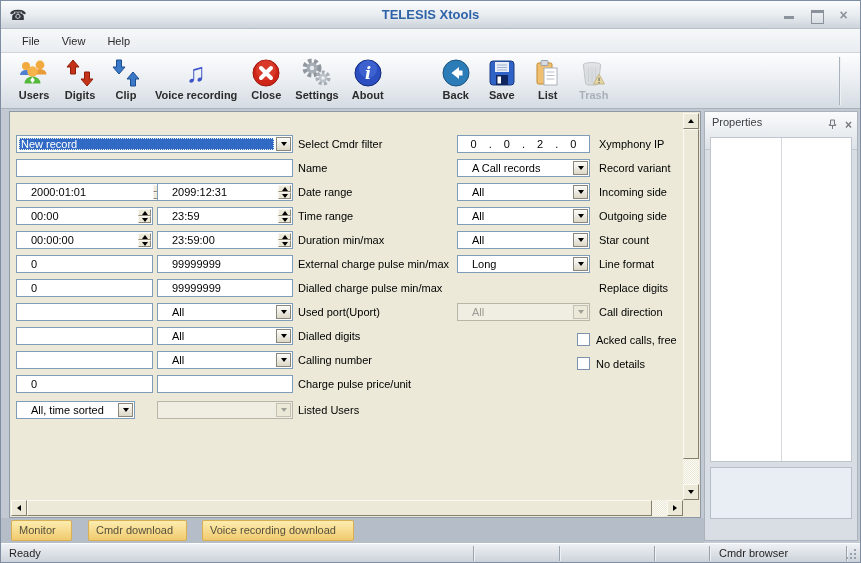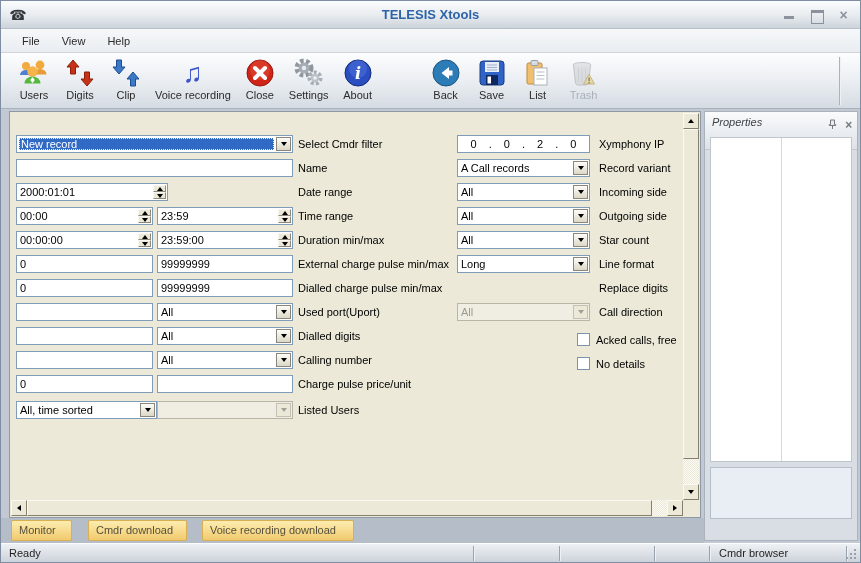--- a/index.html
+++ b/index.html
@@ -21,31 +21,31 @@
   
   .menubar { position:absolute; left:0; top:28px; width:100%; height:24px;
     background:linear-gradient(#f6f8fa,#e9edf1); border-bottom:1px solid #cfd4da; display:flex; align-items:center; padding-left:10px; }
   .menu-item { font-size:11px; color:#2a2a2a; padding:3px 11px; }
 
   
   .toolbar { position:absolute; left:0; top:52px; width:100%; height:56px;
     background:linear-gradient(#fdfdfe,#e9edf1 55%,#d4dbe2); border-bottom:1px solid #a9b1bb; display:flex; align-items:flex-start; padding-left:10px; }
   .titem { display:flex; flex-direction:column; align-items:center; padding:4px 6px 0; min-width:46px; }
   .ticon { height:32px; display:flex; align-items:center; justify-content:center; }
-  .tlabel { font-size:11px; color:#2b2b2b; margin-top:0; white-space:nowrap; }
+  .tlabel { font-size:11px; color:#2b2b2b; margin-top:0; white-space:nowrap;font-weight:bold; }
   .titem.disabled .tlabel { color:#aab0b7; }
   .titem.disabled .ticon { opacity:.6; filter:grayscale(40%); }
   .ggap { margin-left:42px; }
   .tb-sep { position:absolute; left:838px; top:56px; width:1px; height:48px; background:#aab2bc; box-shadow:1px 0 #eef1f4; }
   .note-glyph { font-size:27px; color:#3d55c8; line-height:30px; }
 
   
   .form-panel { position:absolute; left:8px; top:110px; width:692px; height:407px;
     background:#ece9d8; border:1px solid #8e99a8; }
-  .tb { position:absolute; height:18px; background:#fff; border:1px solid #7f9db9; font-size:11px; line-height:16px; padding-left:3px; color:#000; white-space:nowrap; overflow:hidden; }
+  .tb { position:absolute; height:18px; background:#fff; border:1px solid #7f9db9; font-size:11px; line-height:16px; padding-left:14px; color:#000; white-space:nowrap; overflow:hidden; }
   .lbl { position:absolute; height:18px; line-height:18px; font-size:11px; color:#000; white-space:nowrap; }
   .fval { display:inline-block; }
   
   .spin { position:absolute; right:1px; top:1px; bottom:1px; width:13px; display:flex; flex-direction:column; }
   .spin b { flex:1; background:#ece9d8; border:1px solid; border-color:#f9f7f0 #8e8879 #8e8879 #f9f7f0; display:flex; align-items:center; justify-content:center; }
   .tu { width:0; height:0; border-left:3px solid transparent; border-right:3px solid transparent; border-bottom:4px solid #000; }
   .td { width:0; height:0; border-left:3px solid transparent; border-right:3px solid transparent; border-top:4px solid #000; }
   
   .dd { position:absolute; right:1px; top:1px; bottom:1px; width:15px; background:linear-gradient(#fdfcf9,#dcd8c8); border:1px solid #89877a; display:flex; align-items:center; justify-content:center; }
   .combo-sel { position:absolute; left:2px; top:2px; bottom:2px; right:18px; background:#316ac5; color:#fff; font-size:11px; line-height:13px; padding-left:2px; outline:1px dotted rgba(255,255,230,.9); outline-offset:-1px; }
@@ -63,21 +63,21 @@
                      linear-gradient(45deg,#fbfaf4 25%,transparent 25%,transparent 75%,#fbfaf4 75%);
     background-size:2px 2px; background-position:0 0,1px 1px; }
   .sb-btn { position:absolute; width:16px; height:16px; background:#ece9d8; border:1px solid; border-color:#fbf9f1 #85806e #85806e #fbf9f1; display:flex; align-items:center; justify-content:center; }
   .sb-thumb { position:absolute; background:#ece9d8; border:1px solid; border-color:#fbf9f1 #85806e #85806e #fbf9f1; }
   .tl { width:0; height:0; border-top:3px solid transparent; border-bottom:3px solid transparent; border-right:4px solid #000; }
   .tr { width:0; height:0; border-top:3px solid transparent; border-bottom:3px solid transparent; border-left:4px solid #000; }
   .sb-corner { position:absolute; right:1px; bottom:1px; width:16px; height:16px; background:#ece9d8; }
 
   
   .props-panel { position:absolute; left:703px; top:110px; width:154px; height:430px; background:#d9dee5; border:1px solid #aab2bc; }
-  .props-header { position:absolute; left:0; top:0; right:0; height:38px; background:linear-gradient(#fafbfc,#dde2e8); border-bottom:1px solid #c2c8cf;font-style:italic; }
+  .props-header { position:absolute; left:0; top:0; right:0; height:38px; background:linear-gradient(#fafbfc,#dde2e8); border-bottom:1px solid #c2c8cf; }
   .props-title { position:absolute; left:7px; top:4px; font-size:11px; color:#3c4148; }
   .props-icons { position:absolute; right:5px; top:4px; display:flex; gap:7px; align-items:center; }
   .props-x { font-size:12px; font-weight:bold; color:#74797f; line-height:13px; }
   .props-grid { position:absolute; left:5px; top:25px; width:142px; height:325px; background:#fff; border:1px solid #c0c6cd; }
   .props-grid-divider { position:absolute; left:50%; top:0; bottom:0; width:1px; background:#d6dade; }
   .props-desc { position:absolute; left:5px; top:355px; width:142px; height:52px; background:#e9eef5; border:1px solid #b7bec7; }
 
   
   .tabstrip { position:absolute; left:0; top:517px; width:703px; height:25px; background:#b4bdc8; }
   .tab { position:absolute; top:2px; height:21px; background:linear-gradient(#fdedb0,#f1ca6e); border:1px solid #d9af52; border-radius:2px; font-size:11px; color:#55503c; line-height:19px; padding-left:7px; white-space:nowrap; overflow:hidden; }
@@ -247,20 +247,31 @@
       <span class="fval">2000:01:01</span>
       <span class="spin">
           <b>
             <i class="tu"></i>
           </b>
           <b>
             <i class="td"></i>
           </b>
         </span>
     </div>
+    <div class="tb" style="left:147px;top:71px;width:136px">
+      <span class="fval">2099:12:31</span>
+      <span class="spin">
+          <b>
+            <i class="tu"></i>
+          </b>
+          <b>
+            <i class="td"></i>
+          </b>
+        </span>
+    </div>
     <span class="lbl" style="left:288px;top:71px">Date range</span>
 
     <div class="tb" style="left:6px;top:95px;width:137px">
       <span class="fval">00:00</span>
       <span class="spin">
           <b>
             <i class="tu"></i>
           </b>
           <b>
             <i class="td"></i>
@@ -336,21 +347,21 @@
       <span class="dd">
           <i class="td"></i>
         </span>
     </div>
     <span class="lbl" style="left:288px;top:239px">Calling number</span>
 
     <div class="tb" style="left:6px;top:263px;width:137px"><span class="fval">0</span></div>
     <div class="tb" style="left:147px;top:263px;width:136px"><span class="fval"></span></div>
     <span class="lbl" style="left:288px;top:263px">Charge pulse price/unit</span>
 
-    <div class="tb" style="left:6px;top:289px;width:141px">
+    <div class="tb" style="left:6px;top:289px;width:119px">
       <span class="fval">All, time sorted</span>
       <span class="dd">
           <i class="td"></i>
         </span>
     </div>
     <div class="tb dis" style="left:147px;top:289px;width:136px">
       <span class="fval"></span>
       <span class="dd">
           <i class="td"></i>
         </span>

